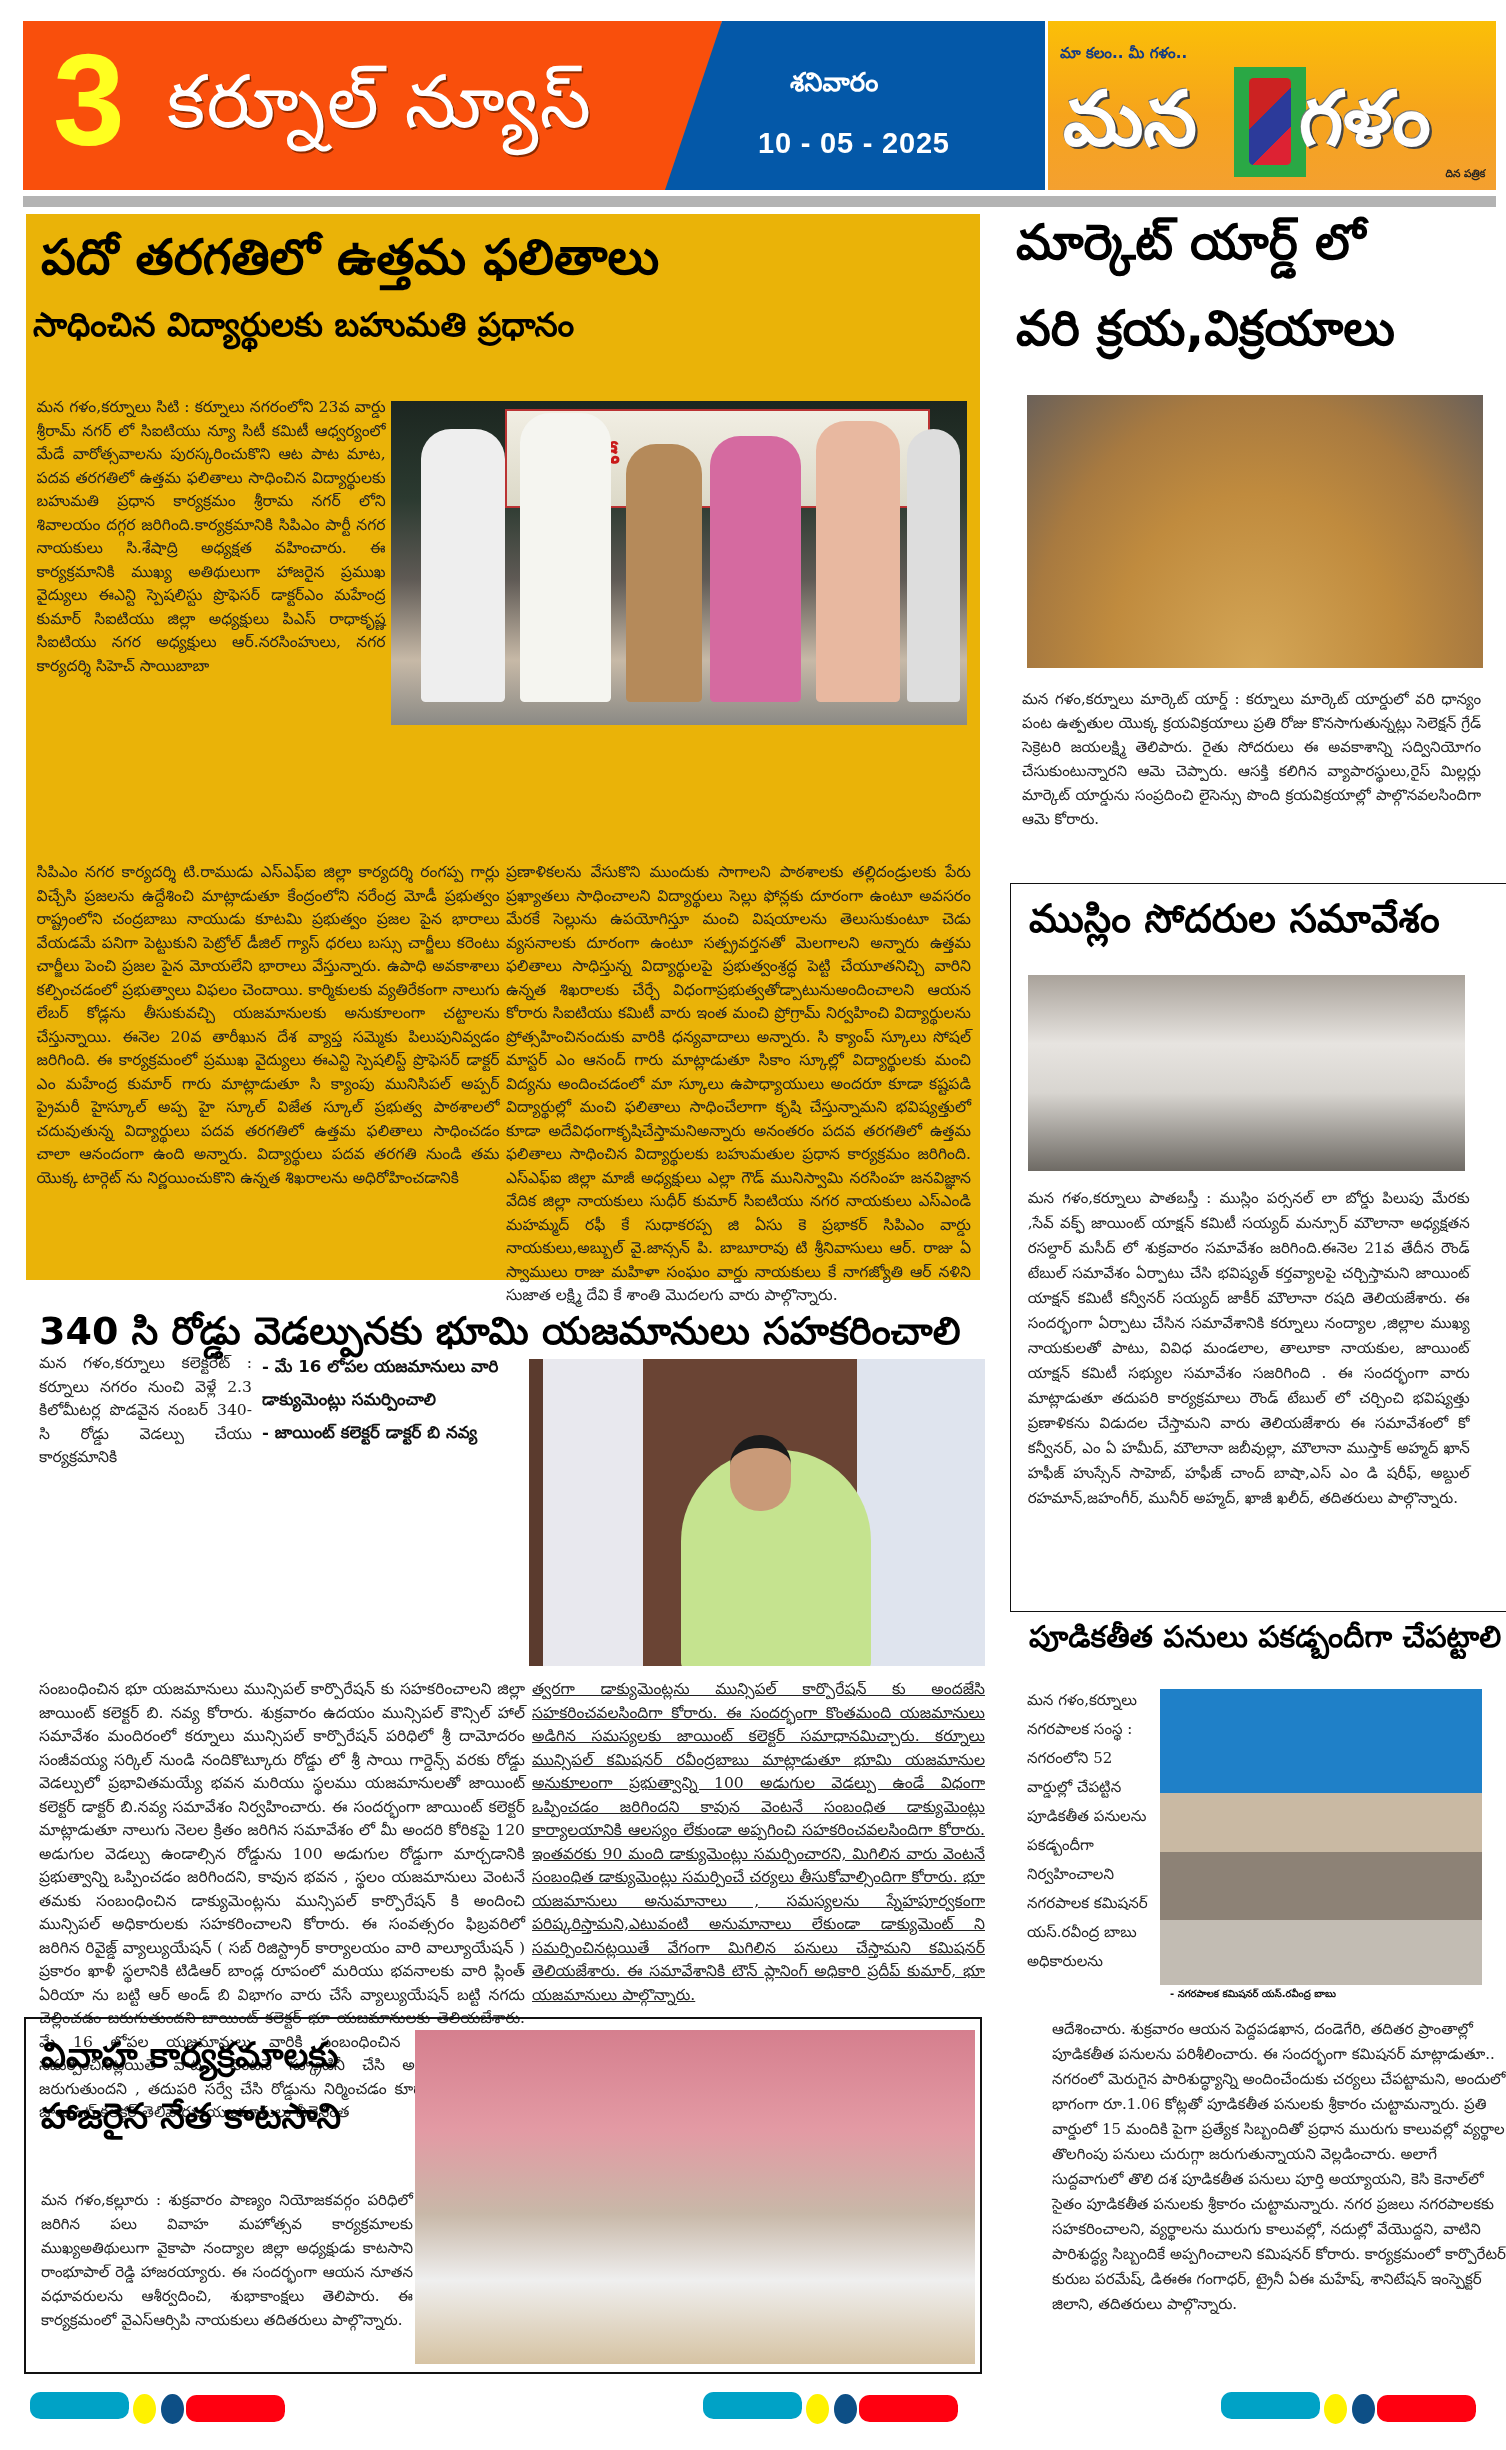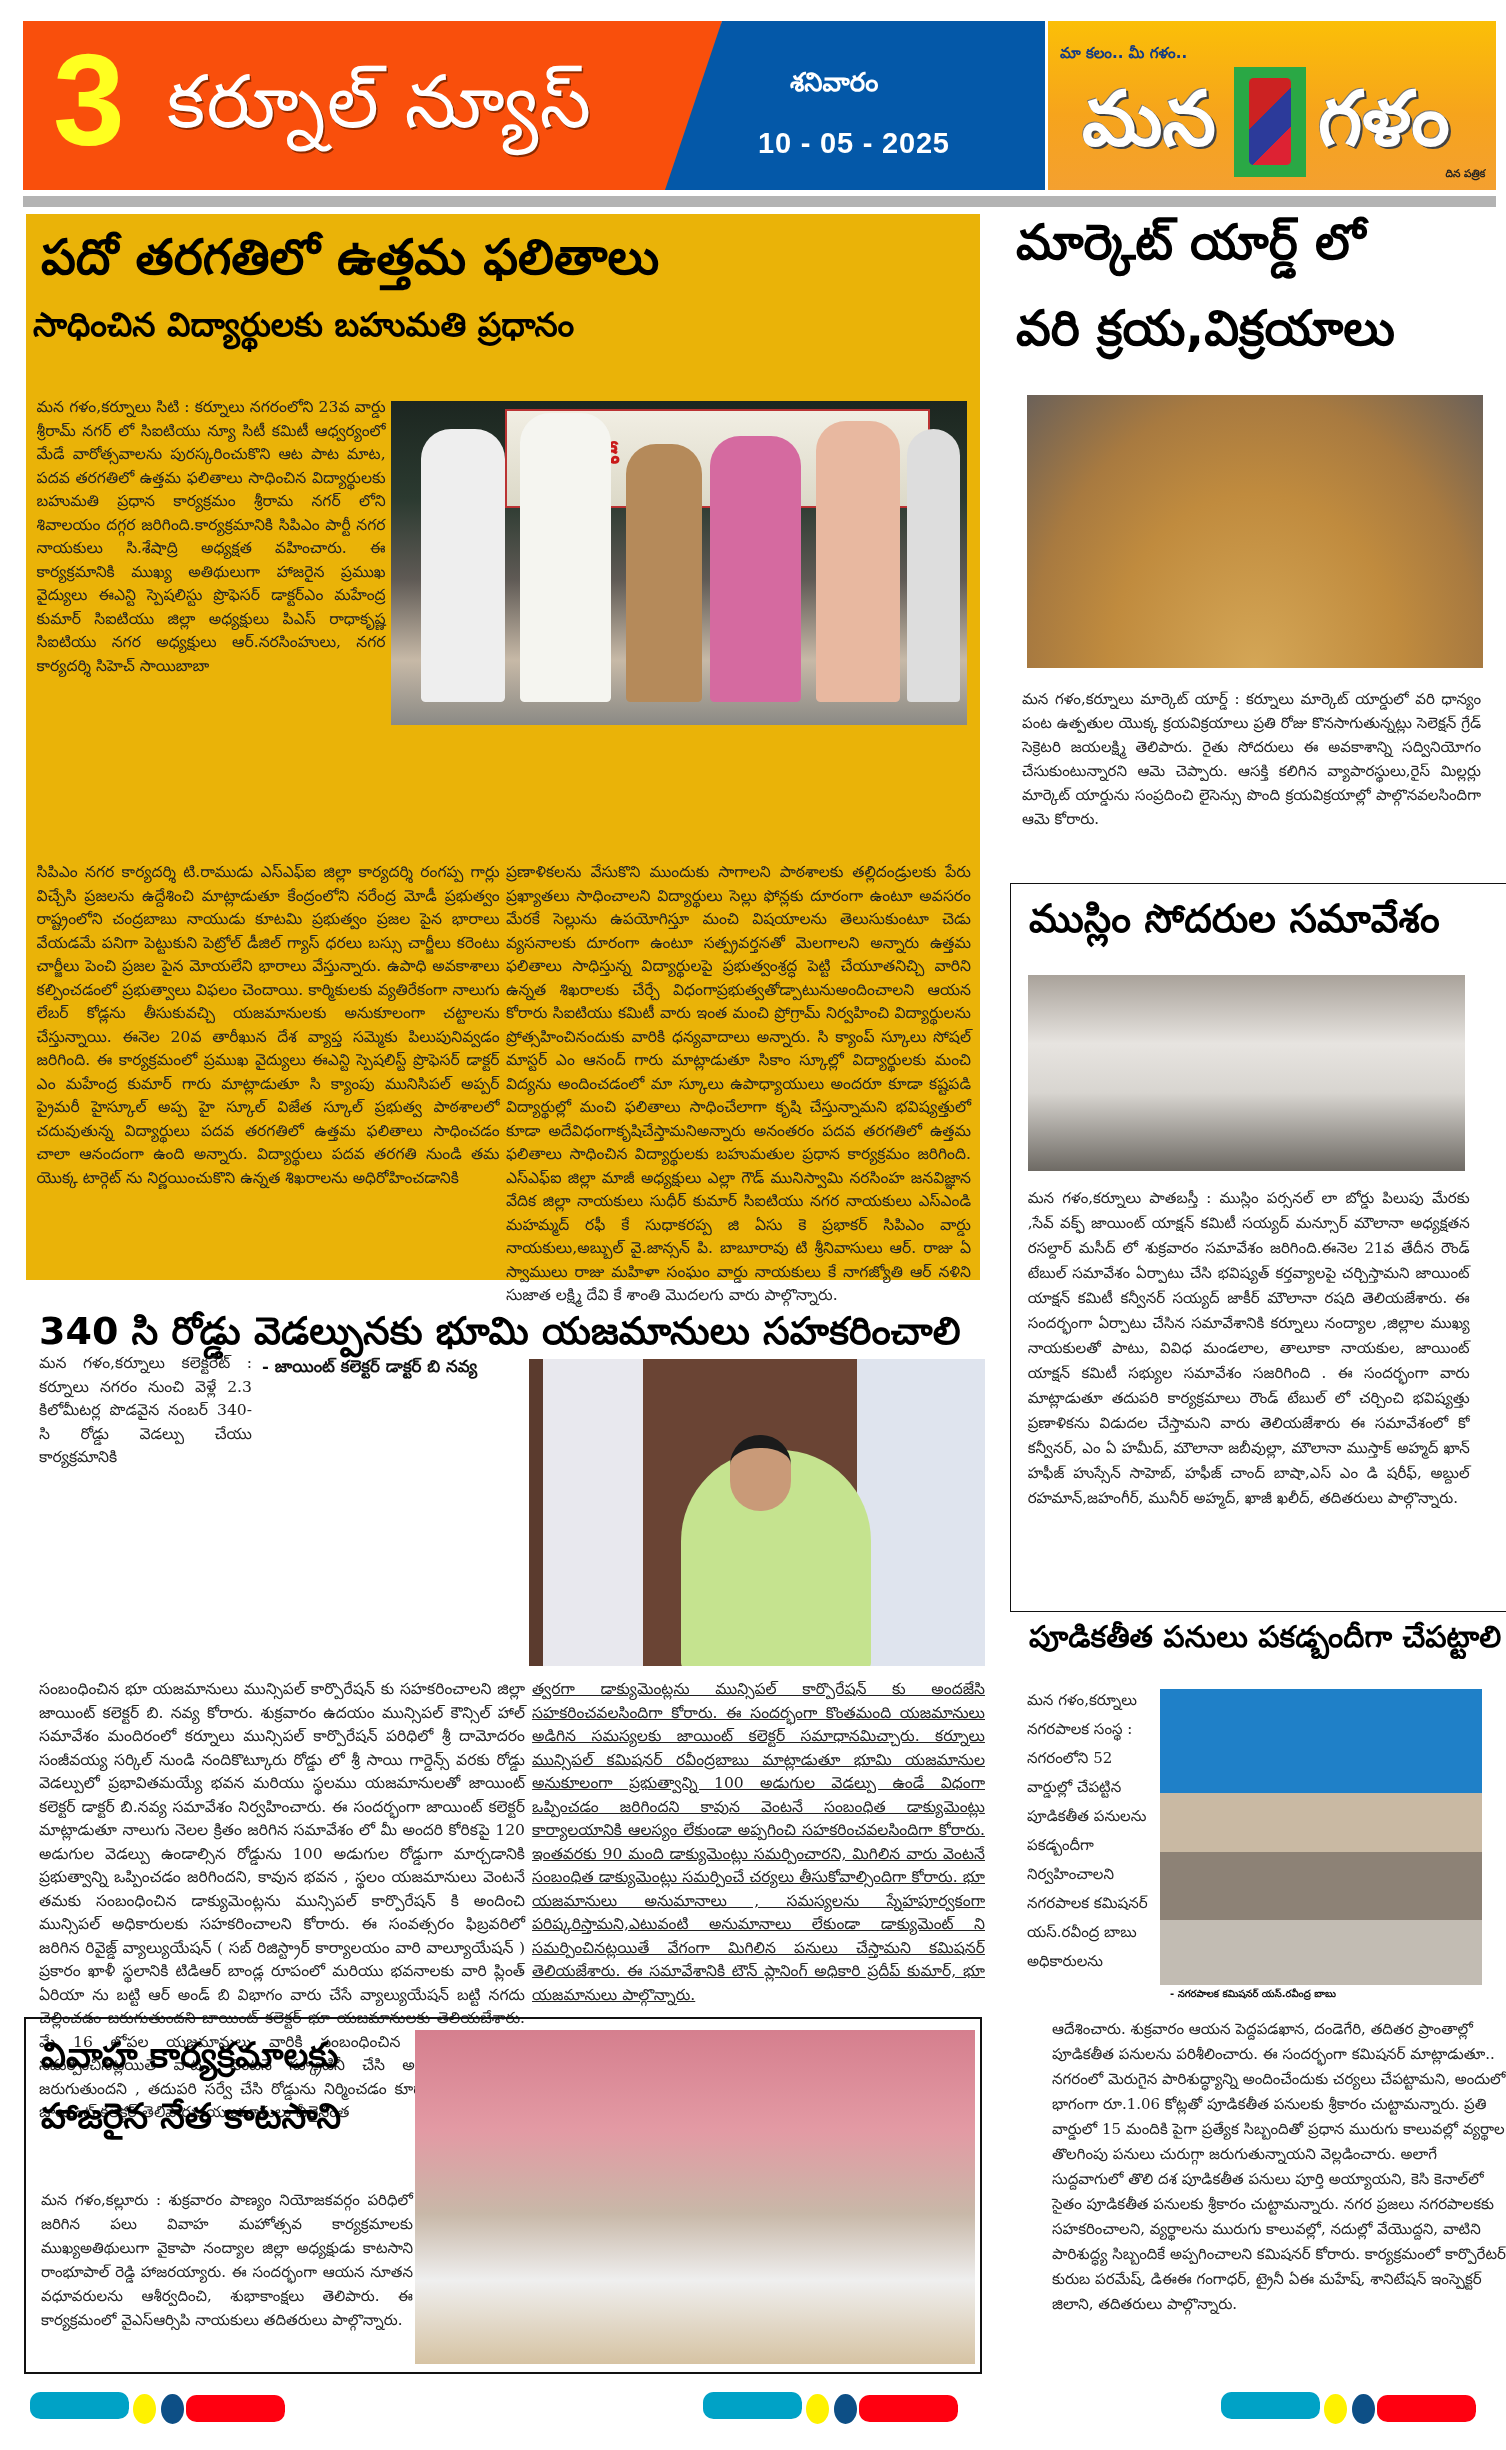--- a/index.html
+++ b/index.html
@@ -16,21 +16,21 @@
     text-shadow: 1.5px 1.5px 0 #8a2a00; letter-spacing: 1.5px; }
   .mh-blue { position: absolute; left: 642px; top: 0; width: 380px; height: 169px; background: #0458a8;
     clip-path: polygon(15% 0, 100% 0, 100% 100%, 0 100%); }
   .mh-day { position: absolute; left: 767px; top: 46px; font-size: 26px; font-weight: bold; color: #fff; }
   .mh-date { position: absolute; left: 735px; top: 106px; font-family: "Liberation Sans", sans-serif;
     font-size: 29px; font-weight: bold; color: #fff; letter-spacing: 0.8px; }
   .mh-logo { position: absolute; left: 1025px; top: 0; width: 448px; height: 169px;
     background: linear-gradient(#fbbf07, #f6a41c 55%, #f4a030); }
   .logo-tag { position: absolute; left: 12px; top: 23px; font-size: 15px; font-weight: bold; color: #123b86; }
   .logo-word { position: absolute; top: 53px; font-size: 76px; font-weight: bold; color: #fff;
-    text-shadow: 2.3px 2.3px 0 #444, -0.8px -0.8px 0 #777; margin-left: 19px; }
+    text-shadow: 2.3px 2.3px 0 #444, -0.8px -0.8px 0 #777; }
   .logo-mana { left: 15px; }
   .logo-galam { left: 251px; }
   .logo-emblem { position: absolute; left: 186px; top: 46px; width: 72px; height: 110px; background: #2aa845; }
   .logo-fist { position: absolute; left: 15px; top: 11.4px; width: 42px; height: 87px;
     background: linear-gradient(135deg, #c22 0 40%, #2c3a9a 40% 70%, #d23 70%); border-radius: 4.6px; }
   .logo-sub { position: absolute; right: 10.6px; bottom: 7.6px; font-size: 10.6px; color: #222; font-weight: bold; }
   .mh-rule { position: absolute; left: 0; top: 175px; width: 1473px; height: 10.6px; background: #b3b3b3; }
 
   
   .headline { font-weight: bold; color: #000; line-height: 1.2; white-space: nowrap; }
@@ -153,20 +153,21 @@
 
 <article class="muslim-box">
   <h2 class="headline muslim-h">ముస్లిం సోదరుల సమావేశం</h2>
   <div class="photo muslim-photo"></div>
   <p class="body-text muslim-body">మన గళం,కర్నూలు పాతబస్తీ : ముస్లిం పర్సనల్ లా బోర్డు పిలుపు మేరకు ,సేవ్ వక్ఫ్ జాయింట్ యాక్షన్ కమిటీ సయ్యద్ మన్సూర్ మౌలానా అధ్యక్షతన రసల్దార్ మసీద్ లో శుక్రవారం సమావేశం జరిగింది.ఈనెల 21వ తేదీన రౌండ్ టేబుల్ సమావేశం ఏర్పాటు చేసి భవిష్యత్ కర్తవ్యాలపై చర్చిస్తామని జాయింట్ యాక్షన్ కమిటీ కన్వీనర్ సయ్యద్ జాకీర్ మౌలానా రషది తెలియజేశారు. ఈ సందర్భంగా ఏర్పాటు చేసిన సమావేశానికి కర్నూలు నంద్యాల ,జిల్లాల ముఖ్య నాయకులతో పాటు, వివిధ మండలాల, తాలూకా నాయకుల, జాయింట్ యాక్షన్ కమిటీ సభ్యుల సమావేశం సజరిగింది . ఈ సందర్భంగా వారు మాట్లాడుతూ తదుపరి కార్యక్రమాలు రౌండ్ టేబుల్ లో చర్చించి భవిష్యత్తు ప్రణాళికను విడుదల చేస్తామని వారు తెలియజేశారు ఈ సమావేశంలో కో కన్వీనర్, ఎం ఏ హమీద్, మౌలానా జబీవుల్లా, మౌలానా ముస్తాక్ అహ్మద్ ఖాన్ హఫీజ్ హుస్సేన్ సాహెబ్, హఫీజ్ చాంద్ బాషా,ఎస్ ఎం డి షరీఫ్, అబ్దుల్ రహమాన్,జహంగీర్, మునీర్ అహ్మద్, ఖాజీ ఖలీద్, తదితరులు పాల్గొన్నారు.</p>
 </article>
 
 <h2 class="headline road-h">340 సి రోడ్డు వెడల్పునకు భూమి యజమానులు సహకరించాలి</h2>
 <p class="body-text road-col1">మన గళం,కర్నూలు కలెక్టరేట్ : కర్నూలు నగరం నుంచి వెళ్లే 2.3 కిలోమీటర్ల పొడవైన నంబర్ 340- సి రోడ్డు వెడల్పు చేయు కార్యక్రమానికి</p>
 <div class="road-side">
+  <div>- మే 16 లోపల యజమానులు వారి డాక్యుమెంట్లు సమర్పించాలి</div>
   <div>- జాయింట్ కలెక్టర్ డాక్టర్ బి నవ్య</div>
 </div>
 <div class="photo road-photo">
   <div class="road-woman"></div>
   <div class="road-head"></div>
 </div>
 <p class="body-text road-bodyA" style="width:486px;">సంబంధించిన భూ యజమానులు మున్సిపల్ కార్పొరేషన్ కు సహకరించాలని జిల్లా జాయింట్ కలెక్టర్ బి. నవ్య కోరారు. శుక్రవారం ఉదయం మున్సిపల్ కౌన్సిల్ హాల్ సమావేశం మందిరంలో కర్నూలు మున్సిపల్ కార్పొరేషన్ పరిధిలో శ్రీ దామోదరం సంజీవయ్య సర్కిల్ నుండి నందికొట్కూరు రోడ్డు లో శ్రీ సాయి గార్డెన్స్ వరకు రోడ్డు వెడల్పులో ప్రభావితమయ్యే భవన మరియు స్థలము యజమానులతో జాయింట్ కలెక్టర్ డాక్టర్ బి.నవ్య సమావేశం నిర్వహించారు. ఈ సందర్భంగా జాయింట్ కలెక్టర్ మాట్లాడుతూ నాలుగు నెలల క్రితం జరిగిన సమావేశం లో మీ అందరి కోరికపై 120 అడుగుల వెడల్పు ఉండాల్సిన రోడ్డును 100 అడుగుల రోడ్డుగా మార్చడానికి ప్రభుత్వాన్ని ఒప్పించడం జరిగిందని, కావున భవన , స్థలం యజమానులు వెంటనే తమకు సంబంధించిన డాక్యుమెంట్లను మున్సిపల్ కార్పొరేషన్ కి అందించి మున్సిపల్ అధికారులకు సహకరించాలని కోరారు. ఈ సంవత్సరం ఫిబ్రవరిలో జరిగిన రివైజ్డ్ వ్యాల్యుయేషన్ ( సబ్ రిజిస్ట్రార్ కార్యాలయం వారి వాల్యూయేషన్ ) ప్రకారం ఖాళీ స్థలానికి టిడిఆర్ బాండ్ల రూపంలో మరియు భవనాలకు వారి ప్లింత్ ఏరియా ను బట్టి ఆర్ అండ్ బి విభాగం వారు చేసే వ్యాల్యుయేషన్ బట్టి నగదు చెల్లించడం జరుగుతుందని జాయింట్ కలెక్టర్ భూ యజమానులకు తెలియజేశారు. మే 16 లోపల యజమానులు వారికి సంబంధించిన డాక్యుమెంట్స్ ని సమర్పించినట్లయితే వాటిని వెంటనే స్క్రూటినీ చేసి అప్రూవల్ చేయడం జరుగుతుందని , తదుపరి సర్వే చేసి రోడ్డును నిర్మించడం కూడా జరుగుతుందని జాయింట్ కలెక్టర్ తెలిపారు. యజమానులు వీలైనంత</p>
 <p class="body-text road-split">త్వరగా డాక్యుమెంట్లను మున్సిపల్ కార్పొరేషన్ కు అందజేసి సహకరించవలసిందిగా కోరారు. ఈ సందర్భంగా కొంతమంది యజమానులు అడిగిన సమస్యలకు జాయింట్ కలెక్టర్ సమాధానమిచ్చారు. కర్నూలు మున్సిపల్ కమిషనర్ రవీంద్రబాబు మాట్లాడుతూ భూమి యజమానుల అనుకూలంగా ప్రభుత్వాన్ని 100 అడుగుల వెడల్పు ఉండే విధంగా ఒప్పించడం జరిగిందని కావున వెంటనే సంబంధిత డాక్యుమెంట్లు కార్యాలయానికి ఆలస్యం లేకుండా అప్పగించి సహకరించవలసిందిగా కోరారు. ఇంతవరకు 90 మంది డాక్యుమెంట్లు సమర్పించారని, మిగిలిన వారు వెంటనే సంబంధిత డాక్యుమెంట్లు సమర్పించే చర్యలు తీసుకోవాల్సిందిగా కోరారు. భూ యజమానులు అనుమానాలు , సమస్యలను స్నేహపూర్వకంగా పరిష్కరిస్తామని,ఎటువంటి అనుమానాలు లేకుండా డాక్యుమెంట్ ని సమర్పించినట్లయితే వేగంగా మిగిలిన పనులు చేస్తామని కమిషనర్ తెలియజేశారు. ఈ సమావేశానికి టౌన్ ప్లానింగ్ అధికారి ప్రదీప్ కుమార్, భూ యజమానులు పాల్గొన్నారు.</p>
 
 <h2 class="headline drain-h">పూడికతీత పనులు పకడ్బందీగా చేపట్టాలి</h2>

